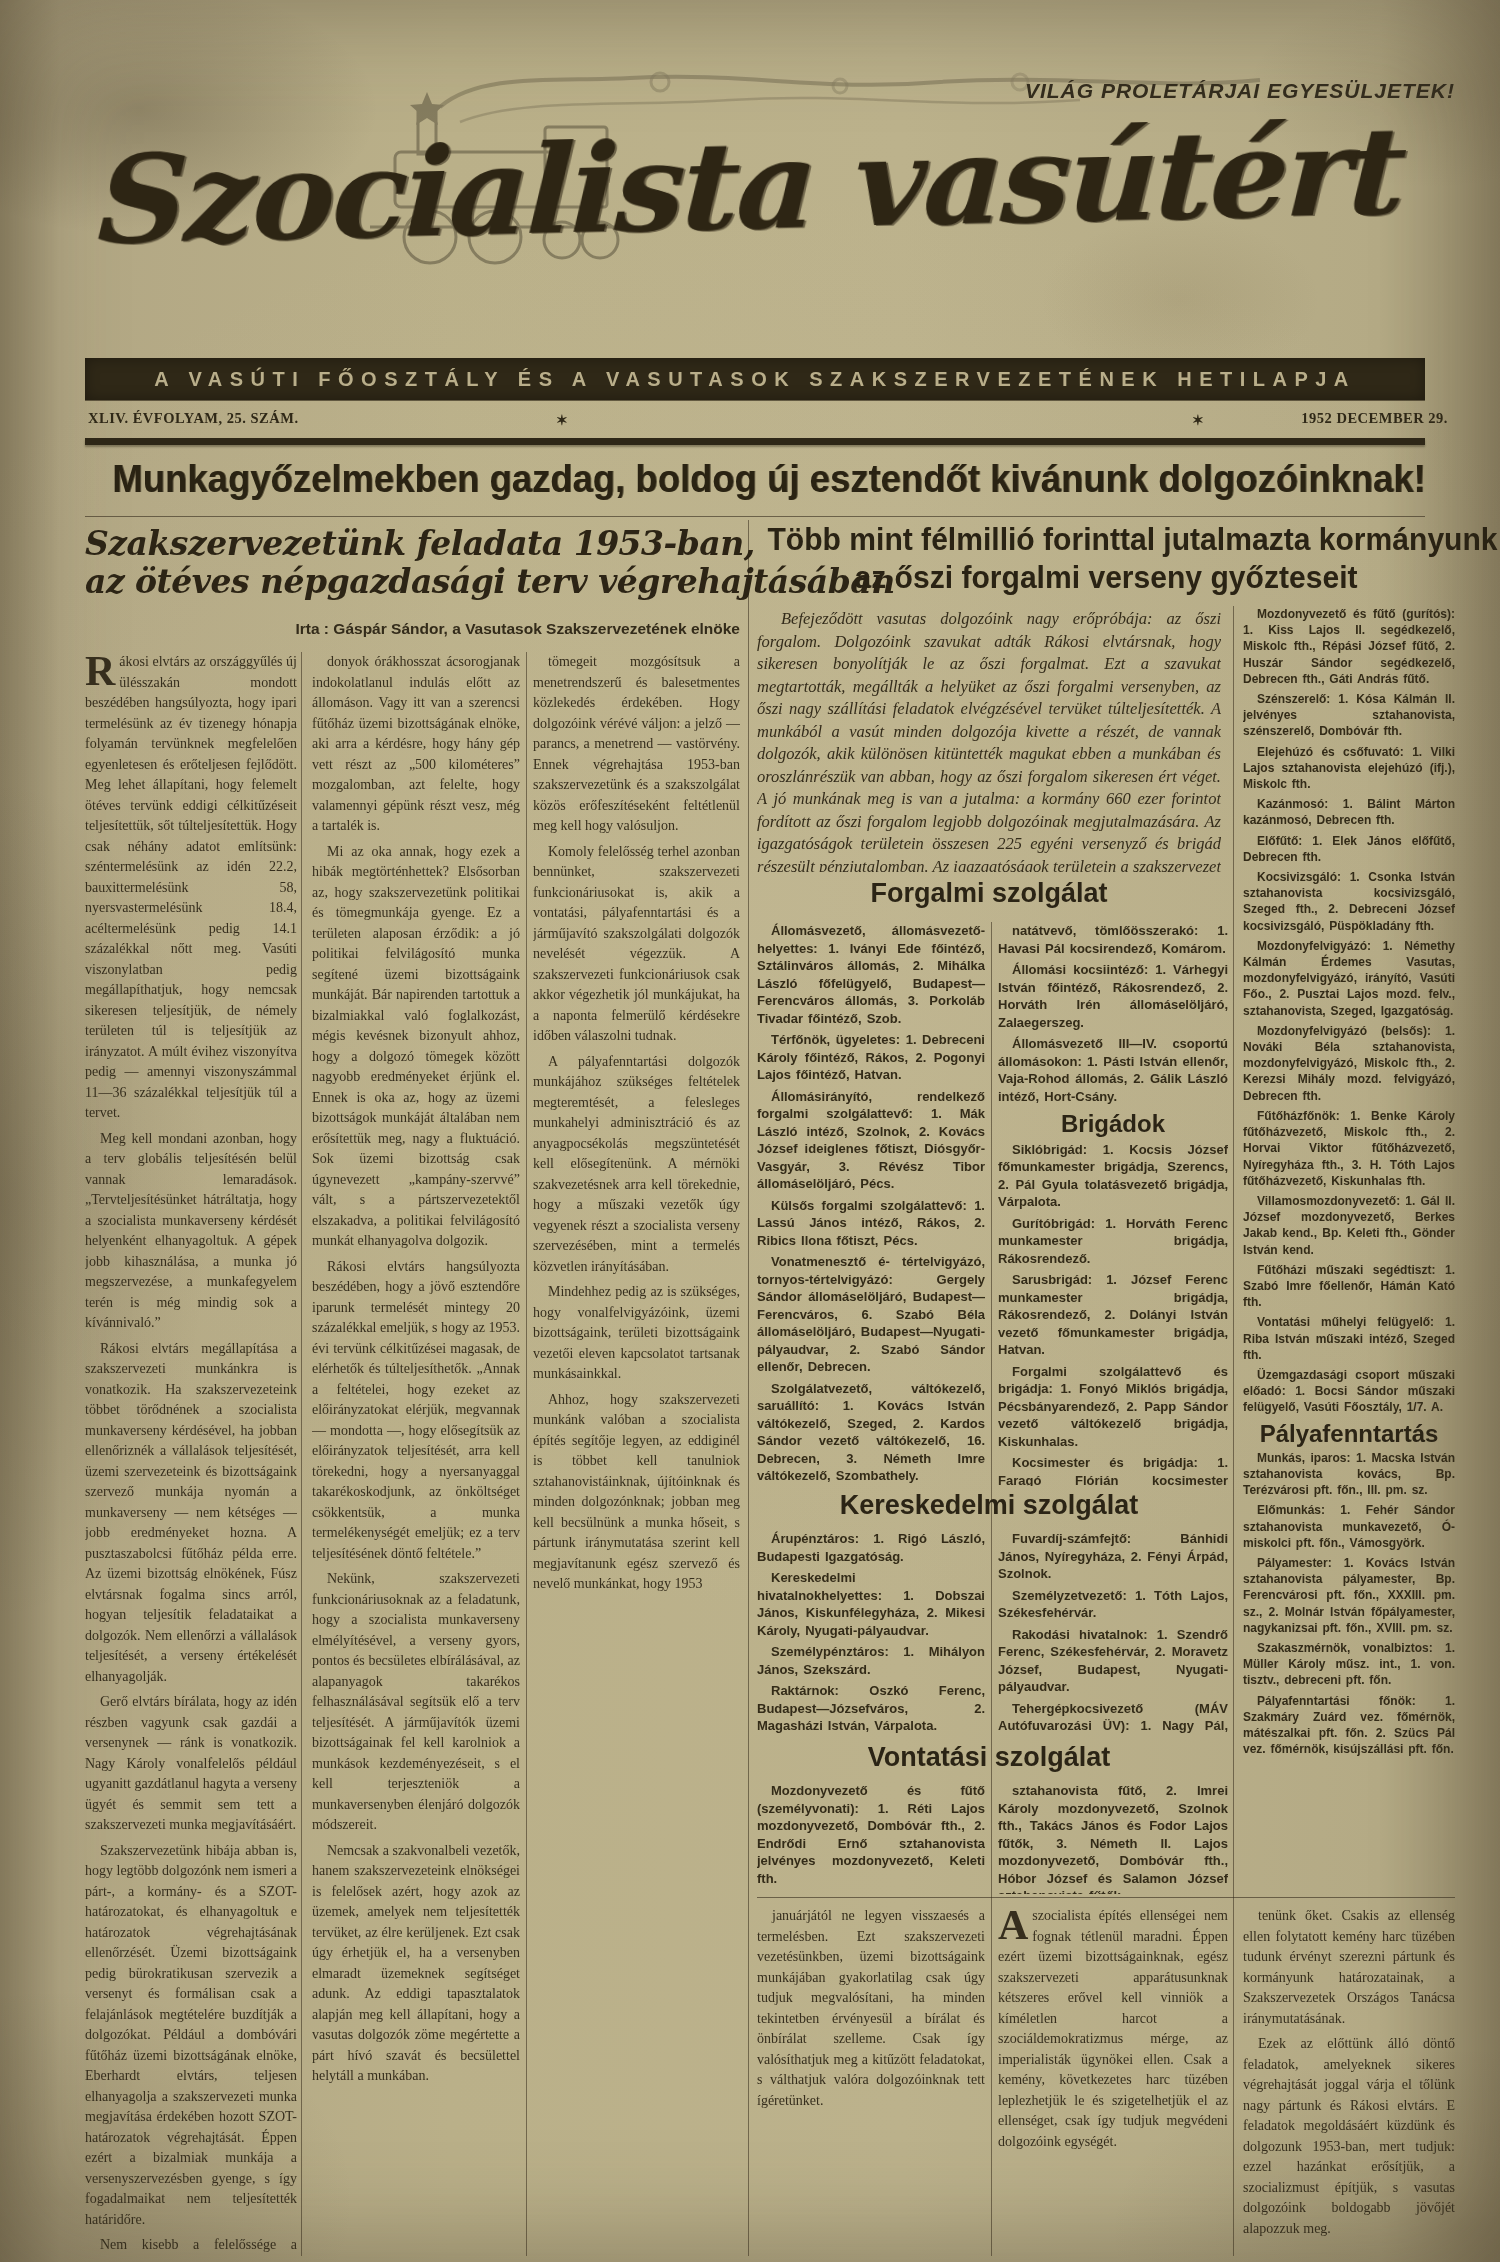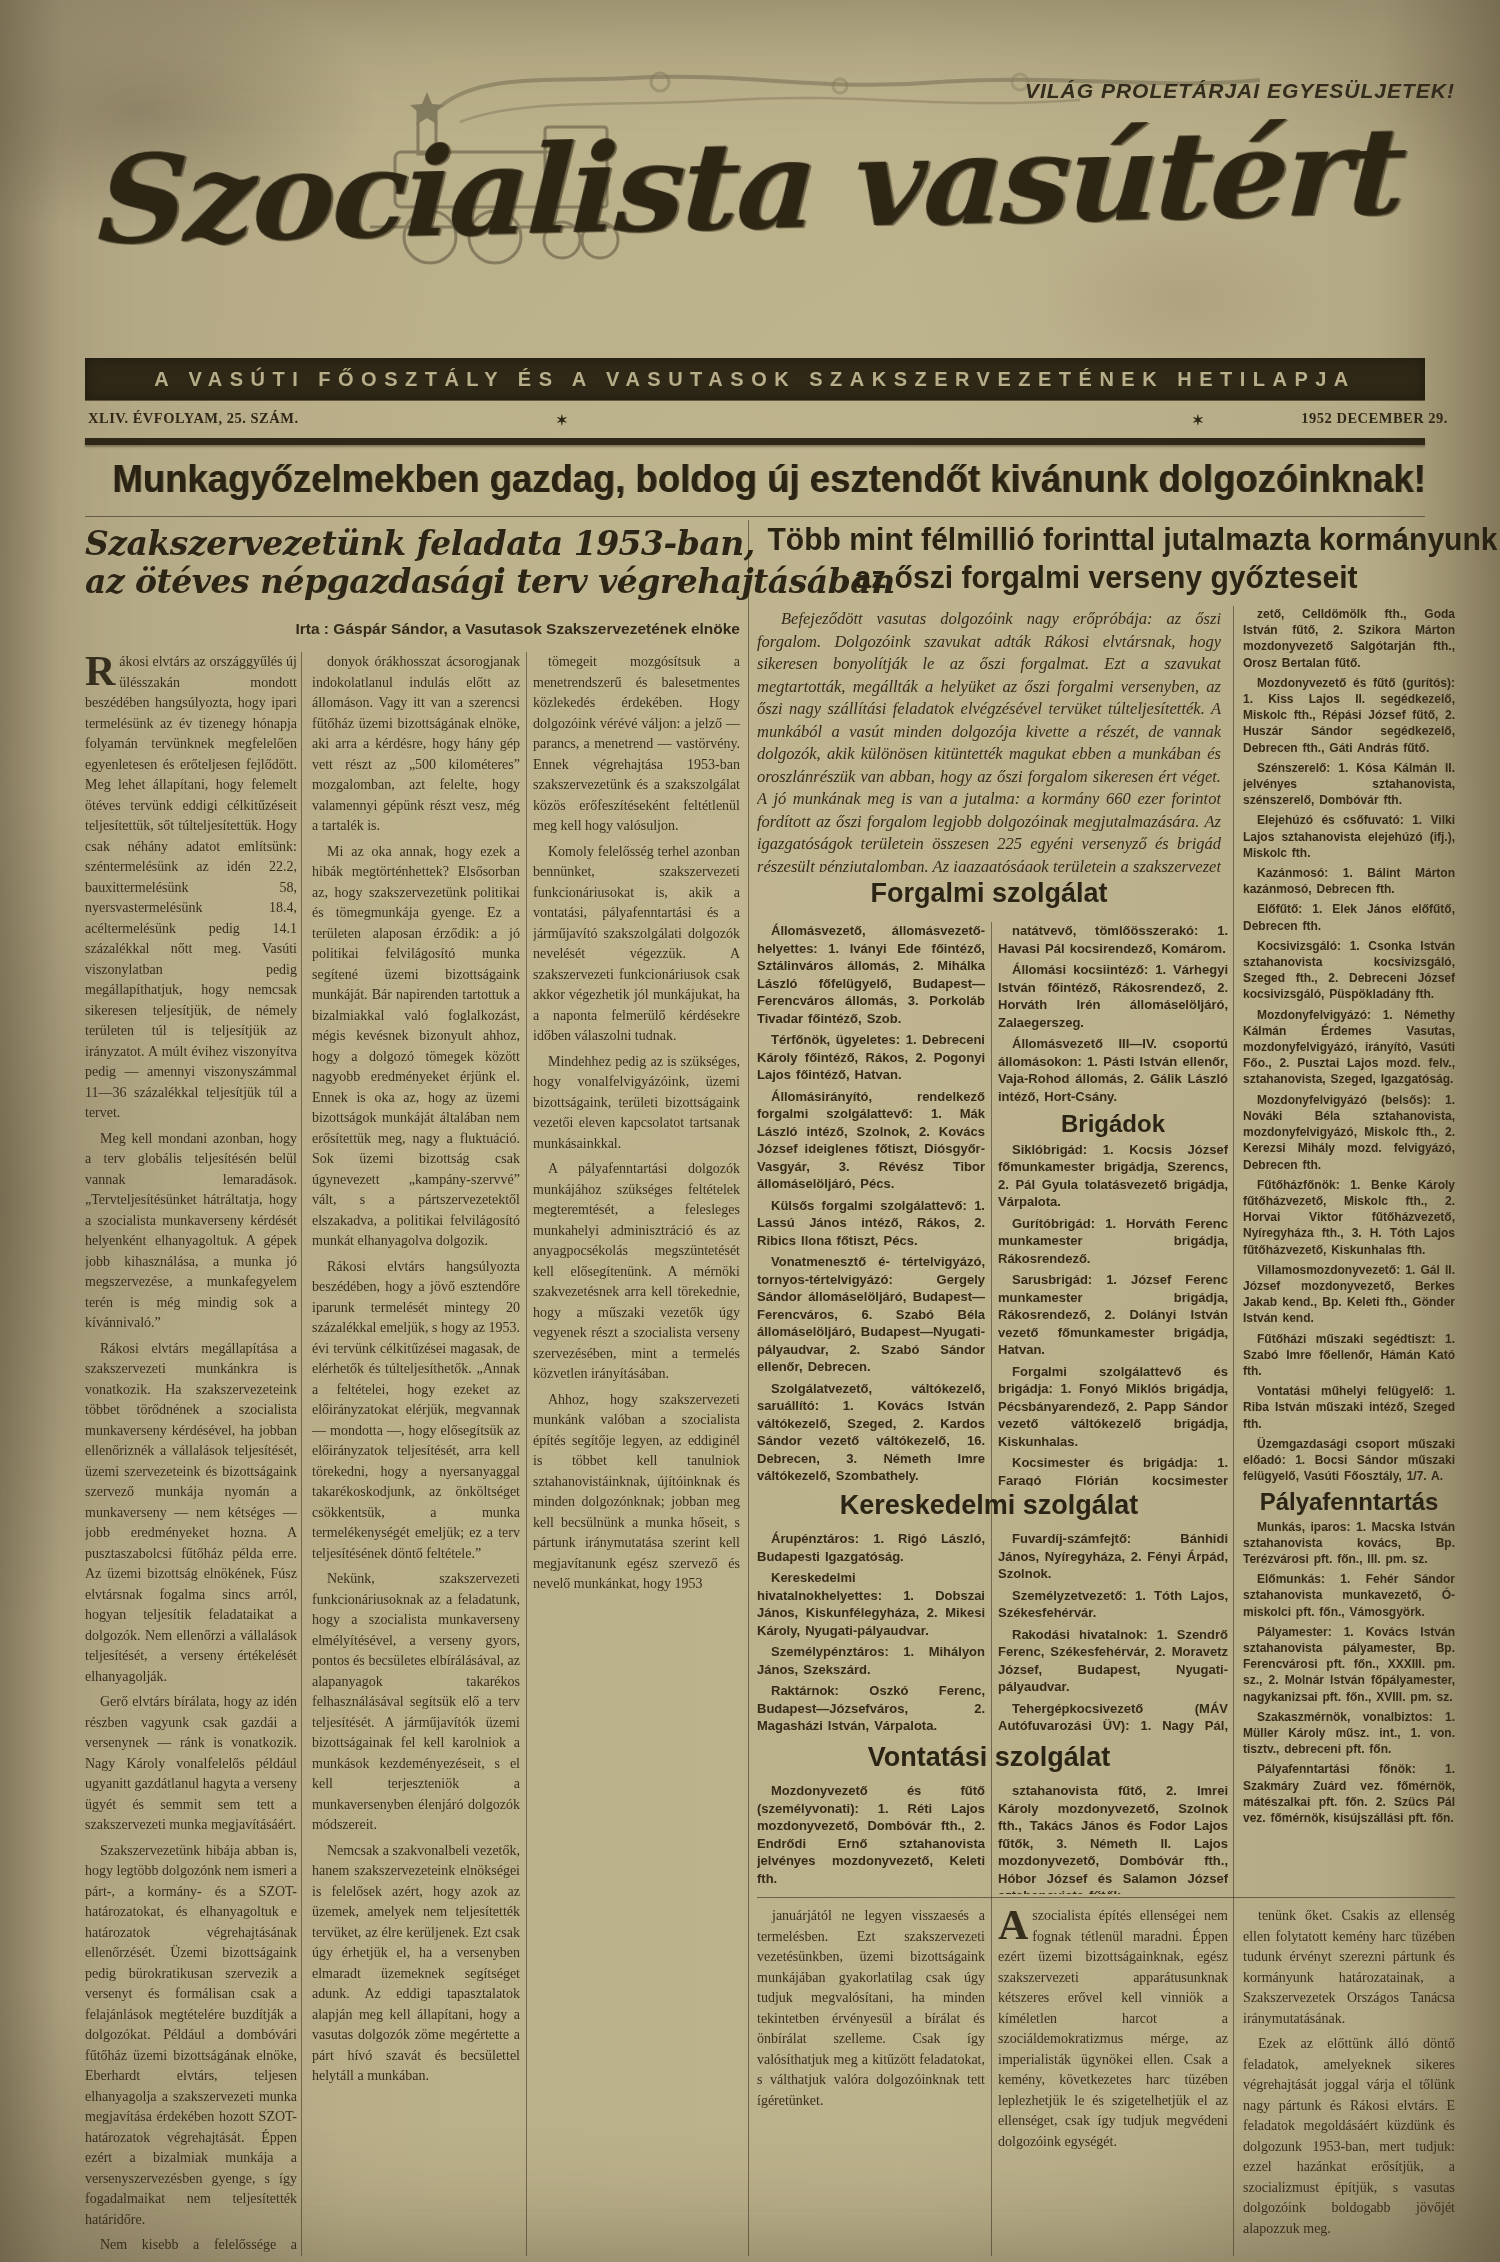--- a/index.html
+++ b/index.html
@@ -130,22 +130,22 @@
   <div class="abs bodycol" style="left:312px;top:652px;width:208px;height:1604px;">
       <p>donyok órákhosszat ácsorogjanak indokolatlanul indulás előtt az állomáson. Vagy itt van a szerencsi fűtőház üzemi bizottságának elnöke, aki arra a kérdésre, hogy hány gép vett részt az „500 kilométeres” mozgalomban, azt felelte, hogy valamennyi gépünk részt vesz, még a tartalék is.</p>
       <p>Mi az oka annak, hogy ezek a hibák megtörténhettek? Elsősorban az, hogy szakszervezetünk politikai és tömegmunkája gyenge. Ez a területen alaposan érződik: a jó politikai felvilágosító munka segítené üzemi bizottságaink munkáját. Bár napirenden tartottuk a bizalmiakkal való foglalkozást, mégis kevésnek bizonyult ahhoz, hogy a dolgozó tömegek között nagyobb eredményeket érjünk el. Ennek is oka az, hogy az üzemi bizottságok munkáját általában nem erősítettük meg, nagy a fluktuáció. Sok üzemi bizottság csak úgynevezett „kampány-szervvé” vált, s a pártszervezetektől elszakadva, a politikai felvilágosító munkát elhanyagolva dolgozik.</p>
       <p>Rákosi elvtárs hangsúlyozta beszédében, hogy a jövő esztendőre iparunk termelését mintegy 20 százalékkal emeljük, s hogy az 1953. évi tervünk célkitűzései magasak, de elérhetők és túlteljesíthetők. „Annak a feltételei, hogy ezeket az előirányzatokat elérjük, megvannak — mondotta —, hogy elősegítsük az előirányzatok teljesítését, arra kell törekedni, hogy a nyersanyaggal takarékoskodjunk, az önköltséget csökkentsük, a munka termelékenységét emeljük; ez a terv teljesítésének döntő feltétele.”</p>
       <p>Nekünk, szakszervezeti funkcionáriusoknak az a feladatunk, hogy a szocialista munkaverseny elmélyítésével, a verseny gyors, pontos és becsületes elbírálásával, az alapanyagok takarékos felhasználásával segítsük elő a terv teljesítését. A járműjavítók üzemi bizottságainak fel kell karolniok a munkások kezdeményezéseit, s el kell terjeszteniök a munkaversenyben élenjáró dolgozók módszereit.</p>
       <p>Nemcsak a szakvonalbeli vezetők, hanem szakszervezeteink elnökségei is felelősek azért, hogy azok az üzemek, amelyek nem teljesítették tervüket, az élre kerüljenek. Ezt csak úgy érhetjük el, ha a versenyben elmaradt üzemeknek segítséget adunk. Az eddigi tapasztalatok alapján meg kell állapítani, hogy a vasutas dolgozók zöme megértette a párt hívó szavát és becsülettel helytáll a munkában.</p>
     </div>
   <div class="abs bodycol" style="left:533px;top:652px;width:207px;height:1604px;">
       <p>tömegeit mozgósítsuk a menetrendszerű és balesetmentes közlekedés érdekében. Hogy dolgozóink vérévé váljon: a jelző — parancs, a menetrend — vastörvény. Ennek végrehajtása 1953-ban szakszervezetünk és a szakszolgálat közös erőfeszítéseként feltétlenül meg kell hogy valósuljon.</p>
       <p>Komoly felelősség terhel azonban bennünket, szakszervezeti funkcionáriusokat is, akik a vontatási, pályafenntartási és a járműjavító szakszolgálati dolgozók nevelését végezzük. A szakszervezeti funkcionáriusok csak akkor végezhetik jól munkájukat, ha a naponta felmerülő kérdésekre időben válaszolni tudnak.</p>
+      <p>A pályafenntartási dolgozók munkájához szükséges feltételek megteremtését, a felesleges munkahelyi adminisztráció és az anyagpocsékolás megszüntetését kell elősegítenünk. A mérnöki szakvezetésnek arra kell törekednie, hogy a műszaki vezetők úgy vegyenek részt a szocialista verseny szervezésében, mint a termelés közvetlen irányításában.</p>
       <p>Mindehhez pedig az is szükséges, hogy vonalfelvigyázóink, üzemi bizottságaink, területi bizottságaink vezetői eleven kapcsolatot tartsanak munkásainkkal.</p>
-      <p>A pályafenntartási dolgozók munkájához szükséges feltételek megteremtését, a felesleges munkahelyi adminisztráció és az anyagpocsékolás megszüntetését kell elősegítenünk. A mérnöki szakvezetésnek arra kell törekednie, hogy a műszaki vezetők úgy vegyenek részt a szocialista verseny szervezésében, mint a termelés közvetlen irányításában.</p>
       <p>Ahhoz, hogy szakszervezeti munkánk valóban a szocialista építés segítője legyen, az eddiginél is többet kell tanulniok sztahanovistáinknak, újítóinknak és minden dolgozónknak; jobban meg kell becsülnünk a munka hőseit, s pártunk iránymutatása szerint kell megjavítanunk egész szervező és nevelő munkánkat, hogy 1953</p>
     </div>
 
   <div class="abs rtitle" style="left:757px;top:522px;width:698px;">Több mint félmillió forinttal jutalmazta kormányunk</div>
   <div class="abs rtitle" style="left:757px;top:560px;width:698px;">az őszi forgalmi verseny győzteseit</div>
 
   <div class="abs intro" style="left:757px;top:608px;width:464px;height:264px;">
       <p>Befejeződött vasutas dolgozóink nagy erőpróbája: az őszi forgalom. Dolgozóink szavukat adták Rákosi elvtársnak, hogy sikeresen bonyolítják le az őszi forgalmat. Ezt a szavukat megtartották, megállták a helyüket az őszi forgalmi versenyben, az őszi nagy szállítási feladatok elvégzésével tervüket túlteljesítették. A munkából a vasút minden dolgozója kivette a részét, de vannak dolgozók, akik különösen kitüntették magukat ebben a munkában és oroszlánrészük van abban, hogy az őszi forgalom sikeresen ért véget. A jó munkának meg is van a jutalma: a kormány 660 ezer forintot fordított az őszi forgalom legjobb dolgozóinak megjutalmazására. Az igazgatóságok területein összesen 225 egyéni versenyző és brigád részesült pénzjutalomban. Az igazgatóságok területein a szakszervezet és a szakszolgálat vándorzászlókat és okleveleket adományoznak az őszi forgalmi verseny legkiválóbb dolgozóinak.</p>
     </div>
 
@@ -193,21 +193,20 @@
   <div class="abs listcol" style="left:757px;top:1782px;width:228px;height:112px;">
       <p>Mozdonyvezető és fűtő (személyvonati): 1. Réti Lajos mozdonyvezető, Dombóvár fth., 2. Endrődi Ernő sztahanovista jelvényes mozdonyvezető, Keleti fth.</p>
       <p>Mozdonyvezető és fűtő (tehervonati): 1. Kelemen Antal II. jelv. sztahanovista mozdonyvezető, Püspökladány fth., Kárai Sándor</p>
     </div>
   <div class="abs listcol" style="left:998px;top:1782px;width:230px;height:112px;">
       <p>sztahanovista fűtő, 2. Imrei Károly mozdonyvezető, Szolnok fth., Takács János és Fodor Lajos fűtők, 3. Németh II. Lajos mozdonyvezető, Dombóvár fth., Hóbor József és Salamon József sztahanovista fűtők.</p>
     </div>
 
   <div class="abs listcol small" style="left:1243px;top:606px;width:212px;height:1286px;">
     <div>
-        <p>zető, Celldömölk fth., Goda István fűtő, 2. Szikora Márton mozdonyvezető Salgótarján fth., Orosz Bertalan fűtő.</p>
         <p>Mozdonyvezető és fűtő (gurítós): 1. Kiss Lajos II. segédkezelő, Miskolc fth., Répási József fűtő, 2. Huszár Sándor segédkezelő, Debrecen fth., Gáti András fűtő.</p>
         <p>Szénszerelő: 1. Kósa Kálmán II. jelvényes sztahanovista, szénszerelő, Dombóvár fth.</p>
         <p>Elejehúzó és csőfuvató: 1. Vilki Lajos sztahanovista elejehúzó (ifj.), Miskolc fth.</p>
         <p>Kazánmosó: 1. Bálint Márton kazánmosó, Debrecen fth.</p>
         <p>Előfűtő: 1. Elek János előfűtő, Debrecen fth.</p>
         <p>Kocsivizsgáló: 1. Csonka István sztahanovista kocsivizsgáló, Szeged fth., 2. Debreceni József kocsivizsgáló, Püspökladány fth.</p>
         <p>Mozdonyfelvigyázó: 1. Némethy Kálmán Érdemes Vasutas, mozdonyfelvigyázó, irányító, Vasúti Főo., 2. Pusztai Lajos mozd. felv., sztahanovista, Szeged, Igazgatóság.</p>
         <p>Mozdonyfelvigyázó (belsős): 1. Nováki Béla sztahanovista, mozdonyfelvigyázó, Miskolc fth., 2. Kerezsi Mihály mozd. felvigyázó, Debrecen fth.</p>
         <p>Fűtőházfőnök: 1. Benke Károly fűtőházvezető, Miskolc fth., 2. Horvai Viktor fűtőházvezető, Nyíregyháza fth., 3. H. Tóth Lajos fűtőházvezető, Kiskunhalas fth.</p>
         <p>Villamosmozdonyvezető: 1. Gál II. József mozdonyvezető, Berkes Jakab kend., Bp. Keleti fth., Gönder István kend.</p>

